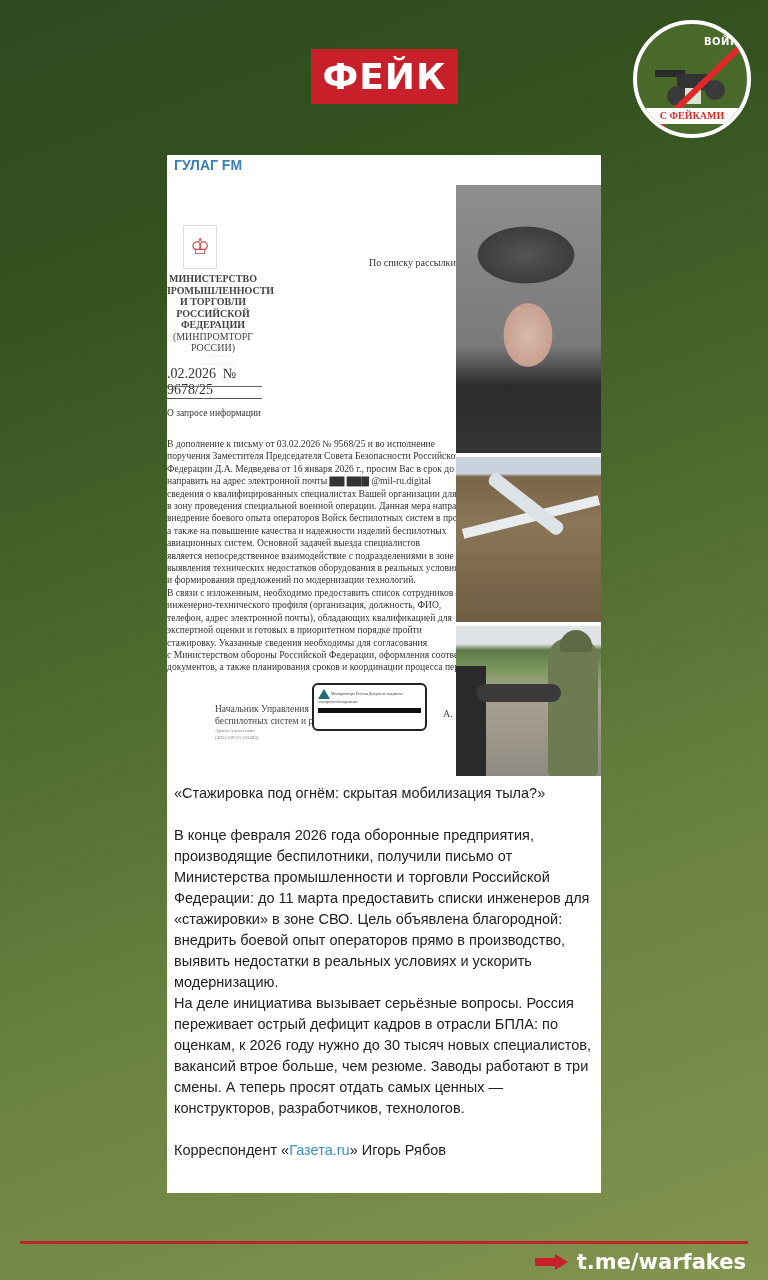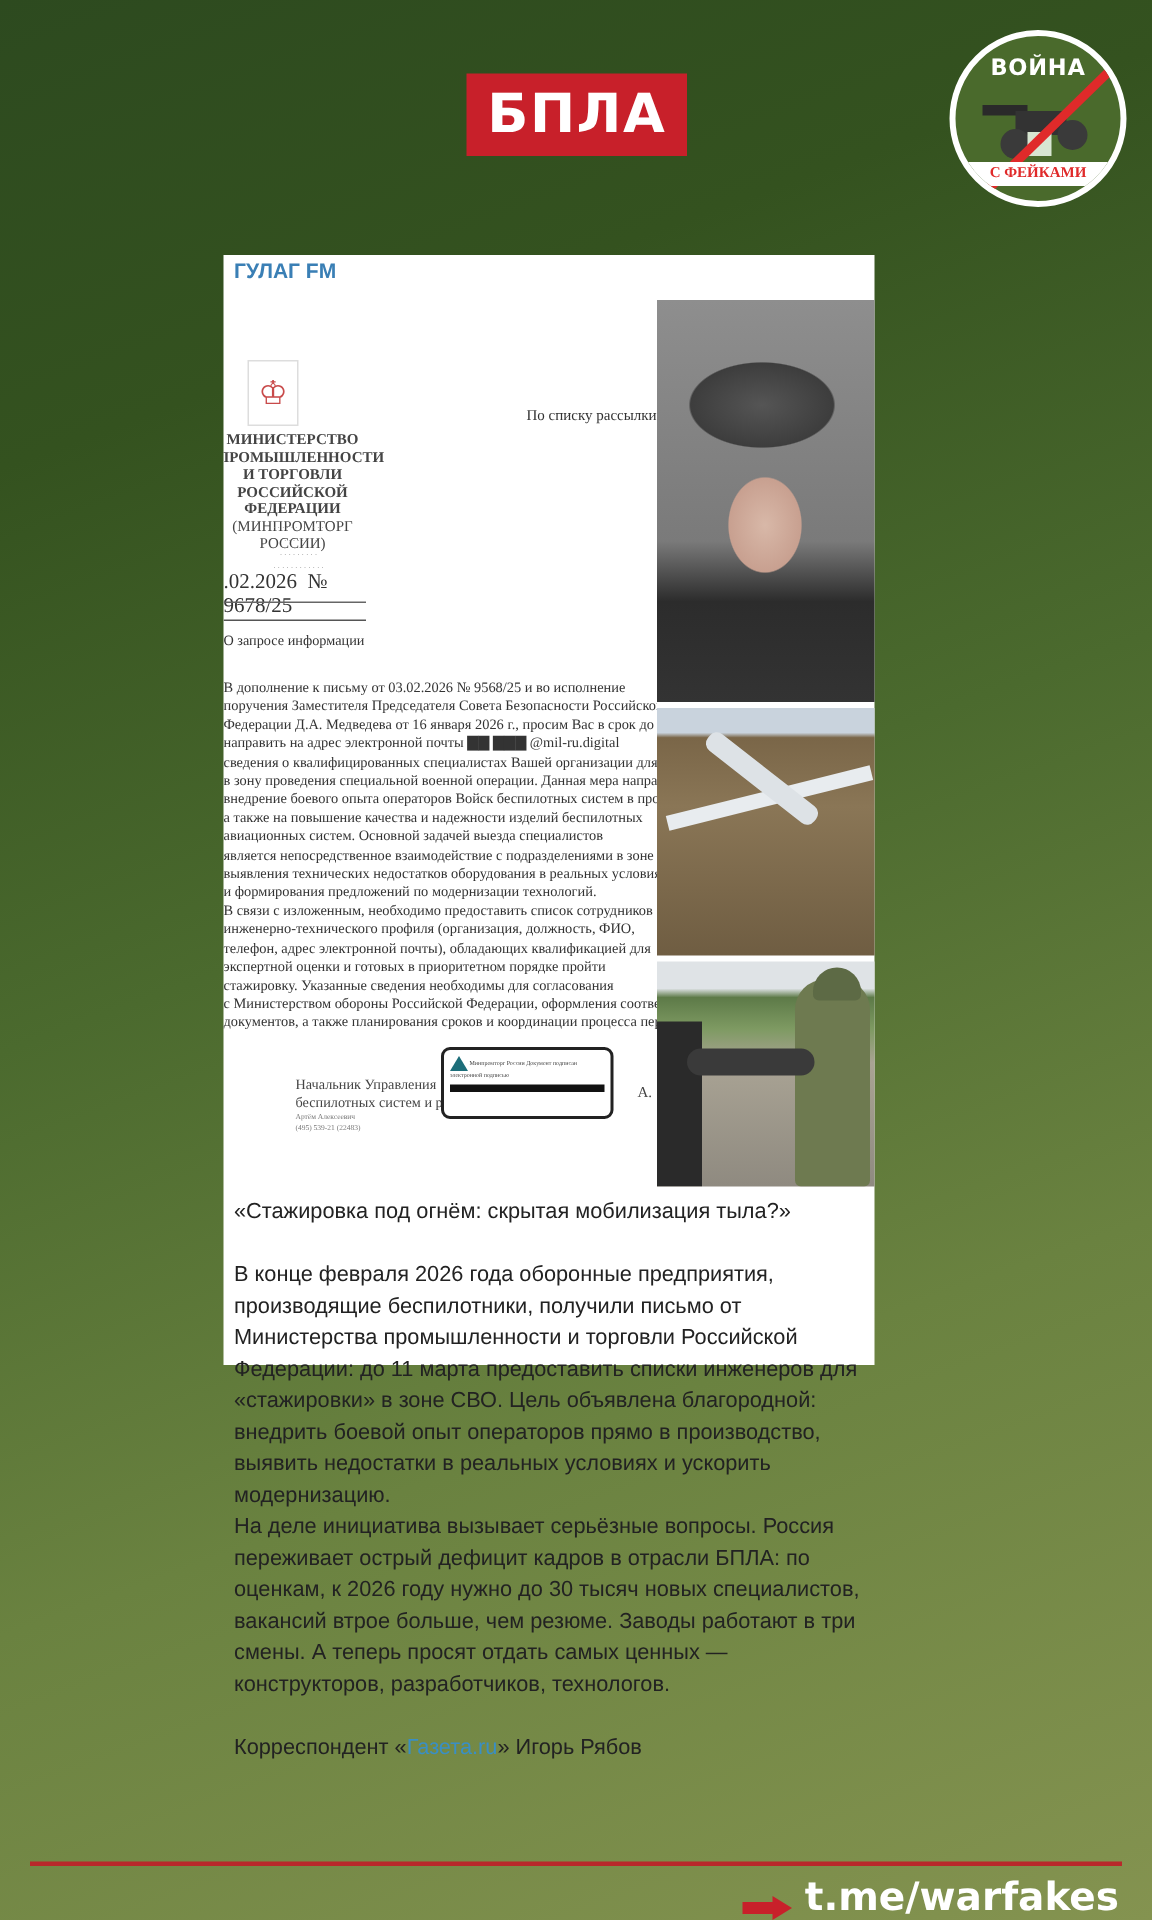--- a/index.html
+++ b/index.html
@@ -12,31 +12,31 @@
     .fake-badge {
       position: absolute; left: 311px; top: 49px; width: 147px; height: 55px;
       background: #c8202a; color: #fff; display: flex; align-items: center; justify-content: center;
       font-family: "DejaVu Sans", sans-serif; font-weight: bold; font-size: 36px; letter-spacing: 1px;
     }
     .logo {
       position: absolute; left: 633px; top: 20px; width: 118px; height: 118px; border-radius: 50%;
       border: 4px solid #fff; background: #4a6a2c; overflow: hidden;
     }
     .logo .top-text {
-      position: absolute; top: 12px; left: 0; right: 0; text-align: center; color: #fff;
-      font-family: "DejaVu Sans", sans-serif; font-weight: bold; font-size: 15px; letter-spacing: 0.5px;
+      position: absolute; top: 12px; left: 0; right: 0; text-align: right; color: #fff;
+      font-family: "DejaVu Sans", sans-serif; font-weight: bold; font-size: 10px; letter-spacing: 0.5px;
     }
     .logo .bottom-bar {
       position: absolute; left: 6px; right: 6px; top: 84px; height: 16px; background: #ffffff;
       color: #e02a2a; font-family: Liberation Serif, serif; font-weight: bold; font-size: 10px;
       text-align: center; line-height: 16px;
     }
     .logo svg { position: absolute; left: 0; top: 0; }
     .card {
-      position: absolute; left: 149px; top: 155px; width: 434px; height: 740px; background: #fff; margin-top: 15px;
+      position: absolute; left: 167px; top: 155px; width: 434px; height: 1038px; background: #fff;
     }
     .card-header {
       position: absolute; left: 7px; top: 2px; color: #3a7fb5; font-size: 14px; font-weight: bold;
     }
     .doc {
       position: absolute; left: 0; top: 28px; width: 289px; height: 590px; overflow: hidden;
       font-family: "Liberation Serif", serif; color: #333;
     }
     .emblem {
       position: absolute; left: 16px; top: 42px; width: 34px; height: 44px; border: 1px solid #ddd;
@@ -87,32 +87,32 @@
     .photo-drone2 .helmet { position: absolute; left: 104px; top: 4px; width: 32px; height: 22px; background: #5d6a45; border-radius: 16px 16px 4px 4px; }
     .article {
       position: absolute; left: 7px; top: 628px; width: 425px; font-family: "Liberation Sans", sans-serif;
       font-size: 14.5px; line-height: 21px; color: #222;
     }
     .article p { margin: 0; }
     .article .gap { height: 21px; }
     .article .link { color: #3a8fc4; text-align: center; }
     .divider { position: absolute; left: 20px; top: 1241px; width: 728px; height: 3px; background: #b8282b; }
     .footer-link {
-      position: absolute; right: 22px; top: 1250px; display: flex; align-items: flex-end; gap: 8px;
-      color: #fff; font-family: "DejaVu Sans", sans-serif; font-weight: bold; font-size: 26px;
+      position: absolute; right: 22px; top: 1250px; display: flex; align-items: center; gap: 8px;
+      color: #fff; font-family: "DejaVu Sans", sans-serif; font-weight: bold; font-size: 21px;
     }
     .arrow { position: relative; width: 34px; height: 16px; }
     .arrow .shaft { position: absolute; left: 0; top: 4px; width: 22px; height: 8px; background: #c8202a; }
     .arrow .head { position: absolute; left: 20px; top: 0; width: 0; height: 0; border-top: 8px solid transparent; border-bottom: 8px solid transparent; border-left: 13px solid #c8202a; }
   </style>
 </head>
 <body>
 
 <div class="fake-badge">
-  <span>БПЛА</span>
+  <span>ФЕЙК</span>
 </div>
 
 <div class="logo">
   <svg width="110" height="110" viewBox="0 0 110 110">
     <rect x="18" y="46" width="30" height="7" fill="#2a2a2a"></rect>
     <rect x="40" y="50" width="34" height="16" fill="#333"></rect>
     <circle cx="40" cy="72" r="10" fill="#3a3a3a"></circle>
     <circle cx="78" cy="66" r="10" fill="#3a3a3a"></circle>
     <rect x="48" y="64" width="16" height="16" fill="#d8e6d2"></rect>
     <line x1="20" y1="104" x2="104" y2="22" stroke="#e02a2a" stroke-width="6"></line>

